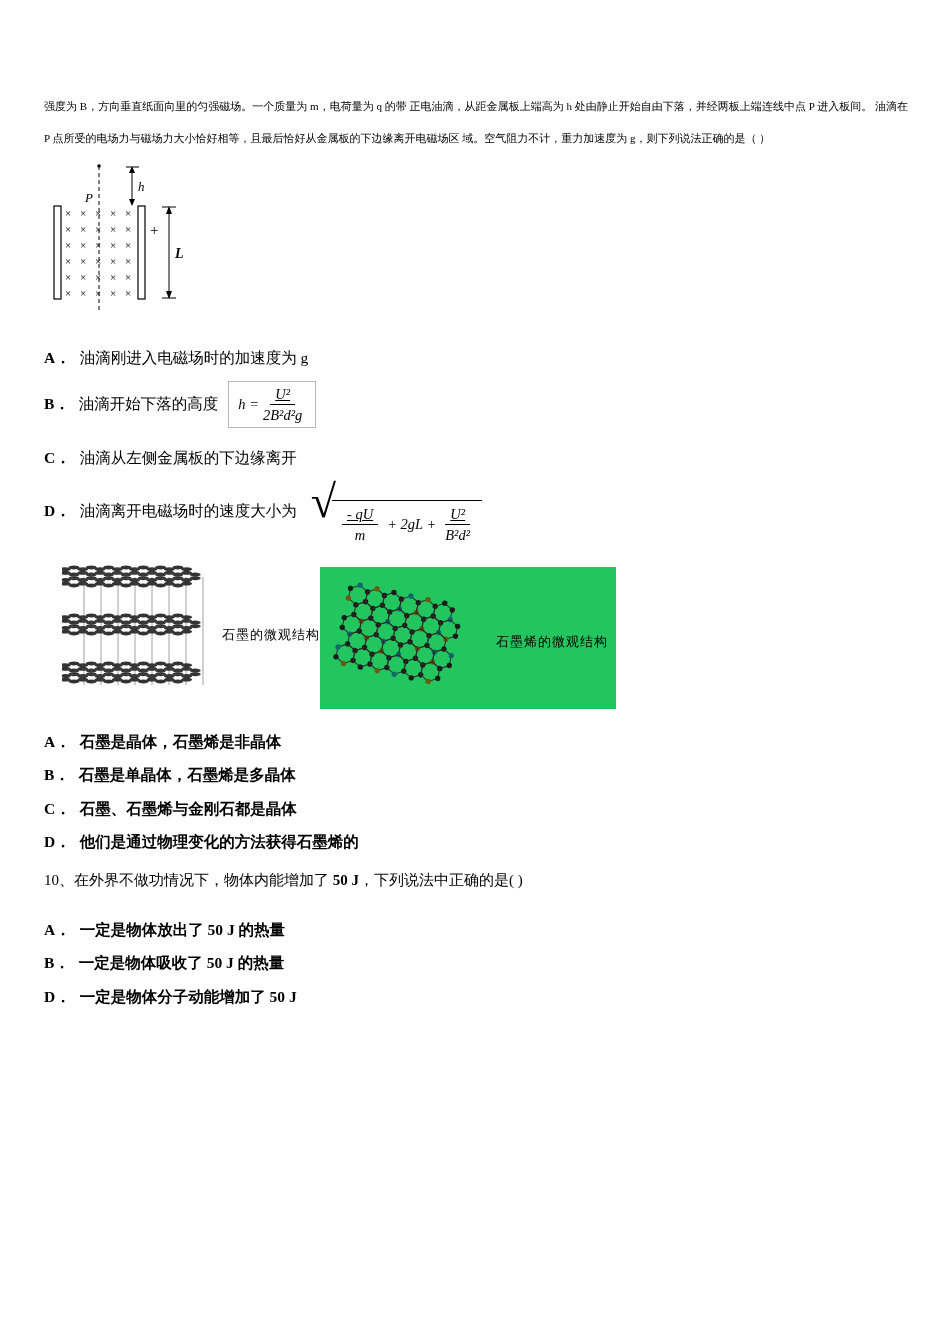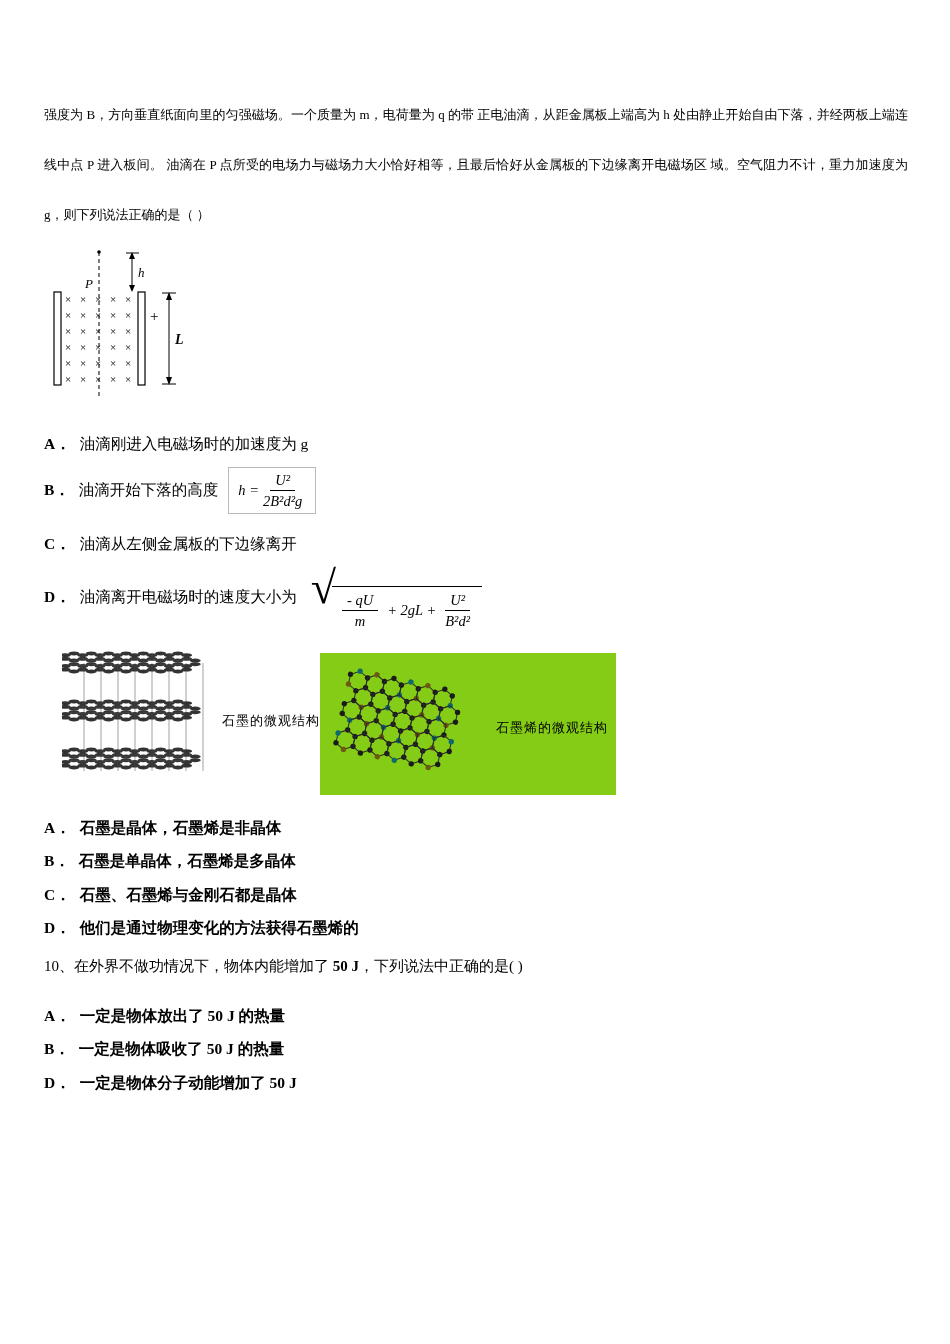--- a/index.html
+++ b/index.html
@@ -6,21 +6,21 @@
   html, body { margin: 0; padding: 0; }
   body {
     width: 950px; height: 1344px;
     background: #ffffff; color: #000000;
     font-family: "Liberation Serif", "DejaVu Serif", serif;
     overflow: hidden;
   }
   .page { padding: 90px 42px 0 44px; width: 950px; }
 
   .para {
-    font-size: 13px; line-height: 50px;
+    font-size: 11px; line-height: 32px;
     text-align: justify; margin: 0; font-family: Liberation Serif, serif;
   }
   .b { font-weight: bold; }
 
   
   .q8-figure { margin: 8px 0 0 2px; }
   .q8svg text { font-family: "Liberation Serif", serif; }
   .it { font-style: italic; }
 
   
@@ -29,32 +29,32 @@
   .optA { margin-top: 30px; }
   .optB { margin-top: 12px; }
   .optC { margin-top: 20px; }
   .optD { margin-top: 10px; }
 
   
   .formula { display: inline-flex; align-items: center; margin-left: 10px; font-size: 14.5px; }
   .formula.boxed { border: 1px solid #b9b9b9; padding: 3px 9px; }
   .formula i { font-style: italic; }
   .frac { display: inline-flex; flex-direction: column; align-items: center; vertical-align: middle; line-height: 1.25; margin: 0 4px; }
-  .frac .num { border-bottom: 1px solid #000; padding: 0 5px 1px; text-align: center; }
+  .frac .num { border-bottom: 1px solid #000; padding: 0 5px 1px; text-align: center; text-decoration: underline; }
   .frac .den { padding-top: 1px; text-align: center; }
   .sqrt { display: inline-flex; align-items: flex-start; margin-left: 4px; }
   .sqrt .radical { font-style: normal; font-size: 46px; line-height: 46px; margin-right: -4px; font-weight: 400; }
   .sqrt .radicand { border-top: 1.6px solid #000; display: inline-flex; align-items: center; gap: 5px; padding: 4px 8px 0 6px; margin-top: 21px; }
   .mid { white-space: nowrap; }
 
   
   .q9-intro { margin-top: 26px; }
   .q9-figure { margin: 12px 0 0 18px; display: flex; align-items: flex-end; }
   .subfig { display: flex; flex-direction: row; align-items: center; }
-  .subfig.grayback { background: #84cc16; padding: 10px 8px 4px 8px; }
+  .subfig.grayback { background: #22c55e; padding: 10px 8px 4px 8px; }
   .figcap { font-size: 13px; margin-top: 2px; letter-spacing: 1px; }
   .subfig.leftfig .figcap { margin-top: 4px; }
 
   .optsA { margin-top: 16px; }
   .optsA .optline { font-size: 15.5px; font-weight: bold; line-height: 33.5px; }
   .optsA .optline .lab { margin-right: 9px; }
 
   
   .q10-intro { font-size: 15px; line-height: 34px; margin-top: 4px; }
 </style>

